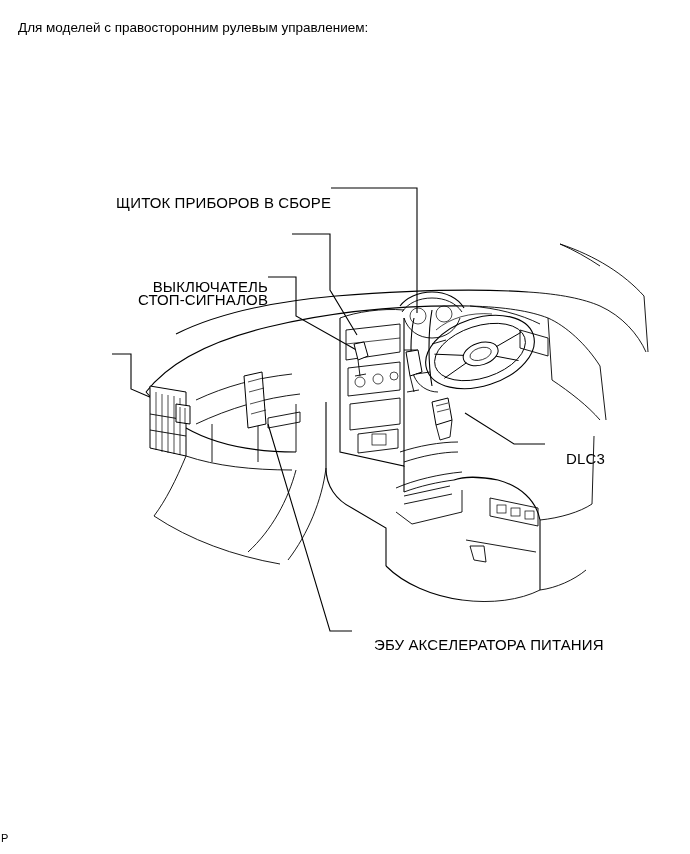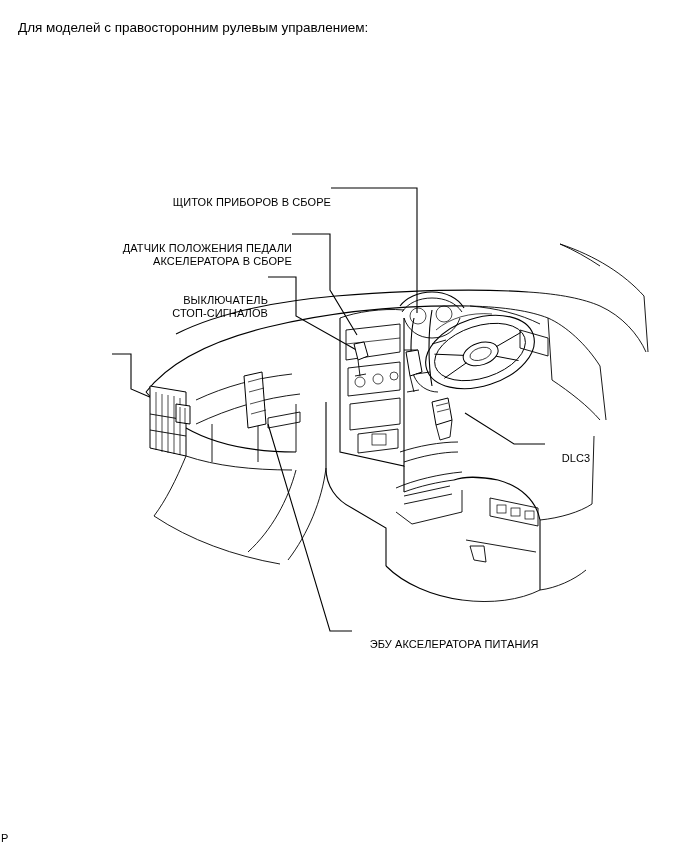--- a/index.html
+++ b/index.html
@@ -32,21 +32,21 @@
   .corner-mark {
     position: absolute;
     left: 1px;
     top: 832px;
     font-size: 11px;
     line-height: 12px;
     color: #000;
   }
   .lbl {
     position: absolute;
-    font-size: 11px;
+    font-size: 15px;
     line-height: 13.5px;
     letter-spacing: 0.1px;
     white-space: pre;
   }
   .lbl.right { text-align: right; }
   .lbl.left  { text-align: right; }
 
   svg.art {
     position: absolute;
     left: 0; top: 0;
@@ -224,26 +224,22 @@
       <path class="thin" d="M592 504 L594 436"></path>
 
       <path class="thin" d="M540 590 C556 588, 574 580, 586 570"></path>
     </g>
   </svg>
 
   <div class="lbl right" style="left:0; top:182px; width:331px;">
     <span>ЩИТОК ПРИБОРОВ В СБОРЕ</span>
   </div>
 
-  <div class="lbl right" style="left:0; top:228px; width:292px; white-space:pre-line;">
-    <span>ДАТЧИК ПОЛОЖЕНИЯ ПЕДАЛИ
-АКСЕЛЕРАТОРА В СБОРЕ</span>
-  </div>
-
-  <div class="lbl right" style="left:0; top:280px; width:268px; white-space:pre-line;text-align:right;">
+
+  <div class="lbl right" style="left:0; top:266px; width:268px; white-space:pre-line;text-align:right;">
     <span>ВЫКЛЮЧАТЕЛЬ
 СТОП-СИГНАЛОВ</span>
   </div>
 
 
   <div class="lbl left" style="left:549px; top:438px;">
     <span>DLC3</span>
   </div>
 
   <div class="lbl left" style="left:357px; top:624px;">

